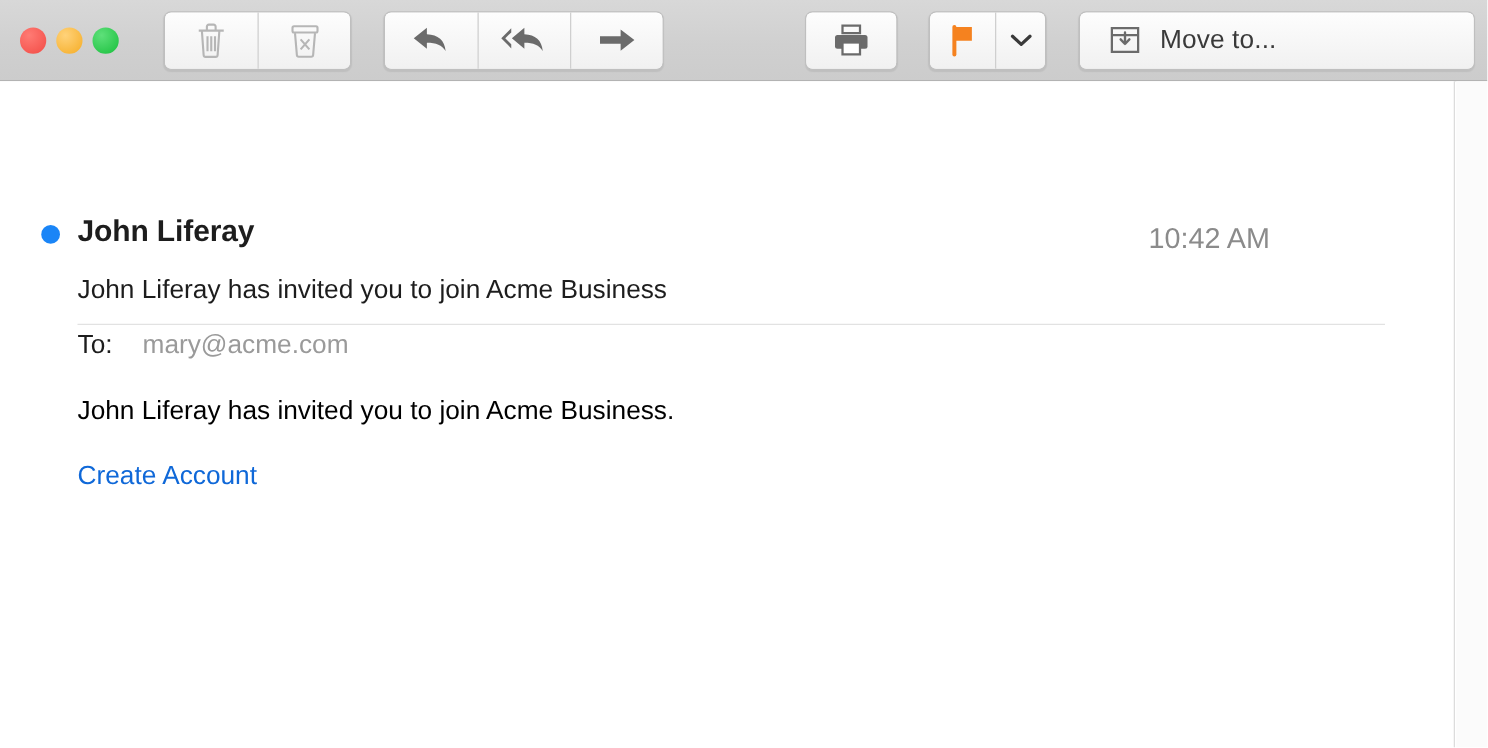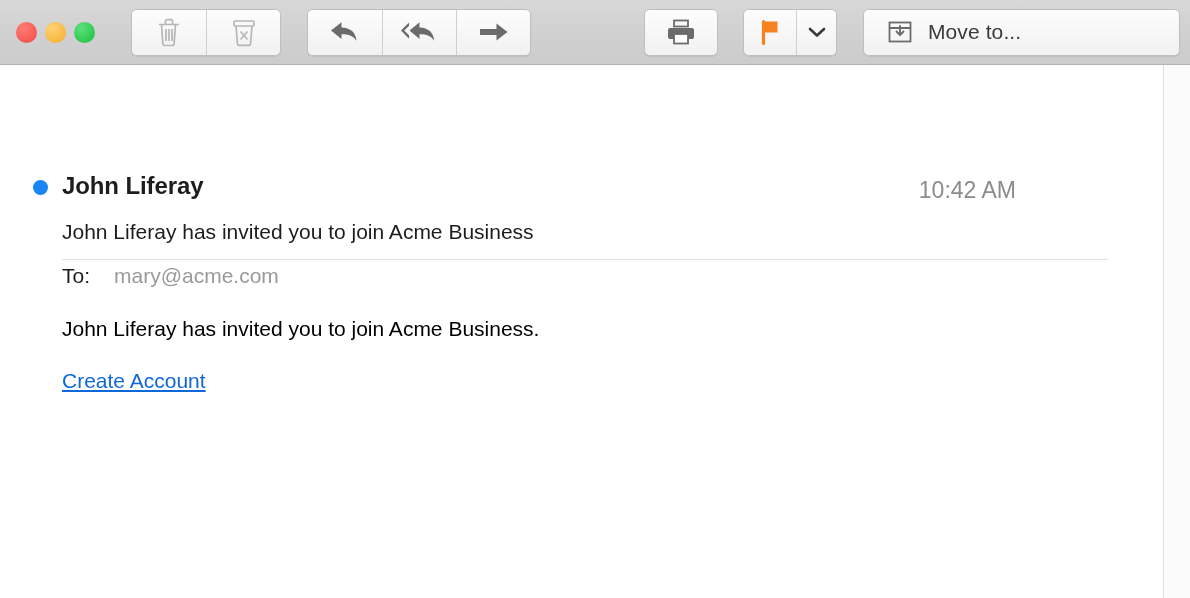--- a/index.html
+++ b/index.html
@@ -206,21 +206,20 @@
   .body p {
     margin: 0;
     font-size: 21px;
     color: #000000;
     line-height: 1.35;
   }
   .body .para-gap { height: 26px; }
   .body-link {
     font-size: 21px;
     color: #0f68d8;
-    text-decoration: underline;
     cursor: pointer;
   }
 
   svg { display: block; }
 </style>
 </head>
 <body>
 
 <div class="toolbar">
 

